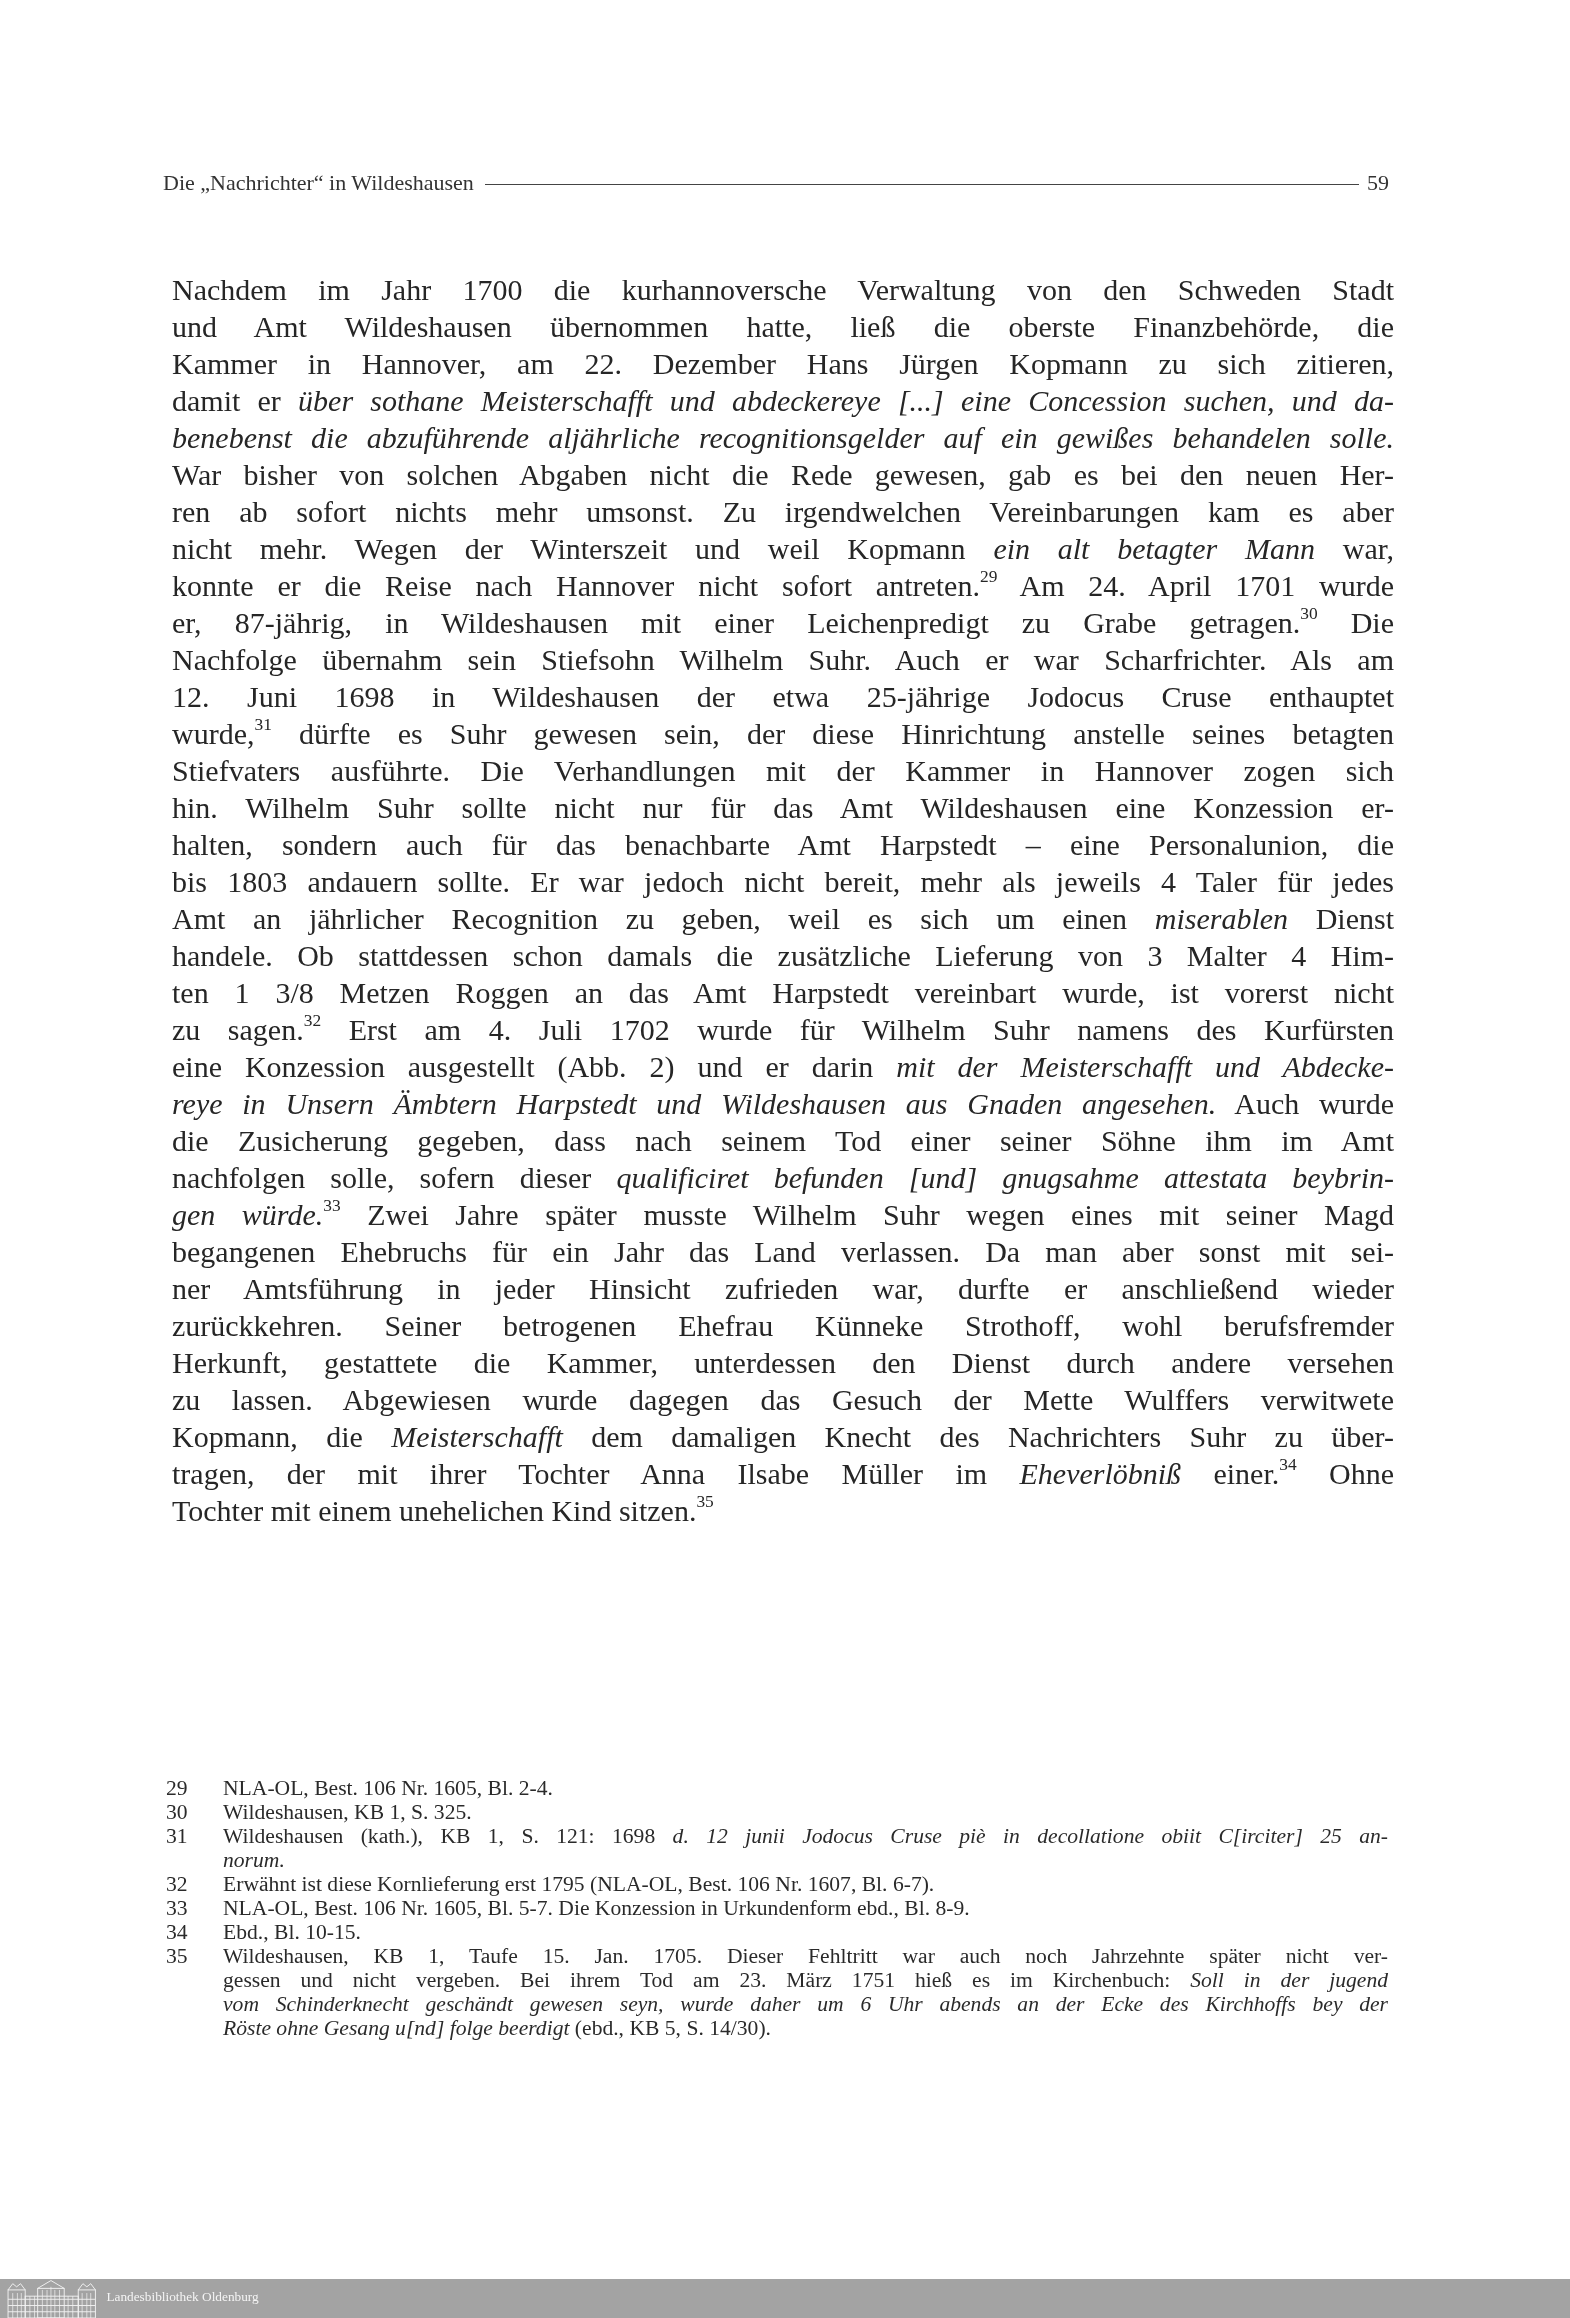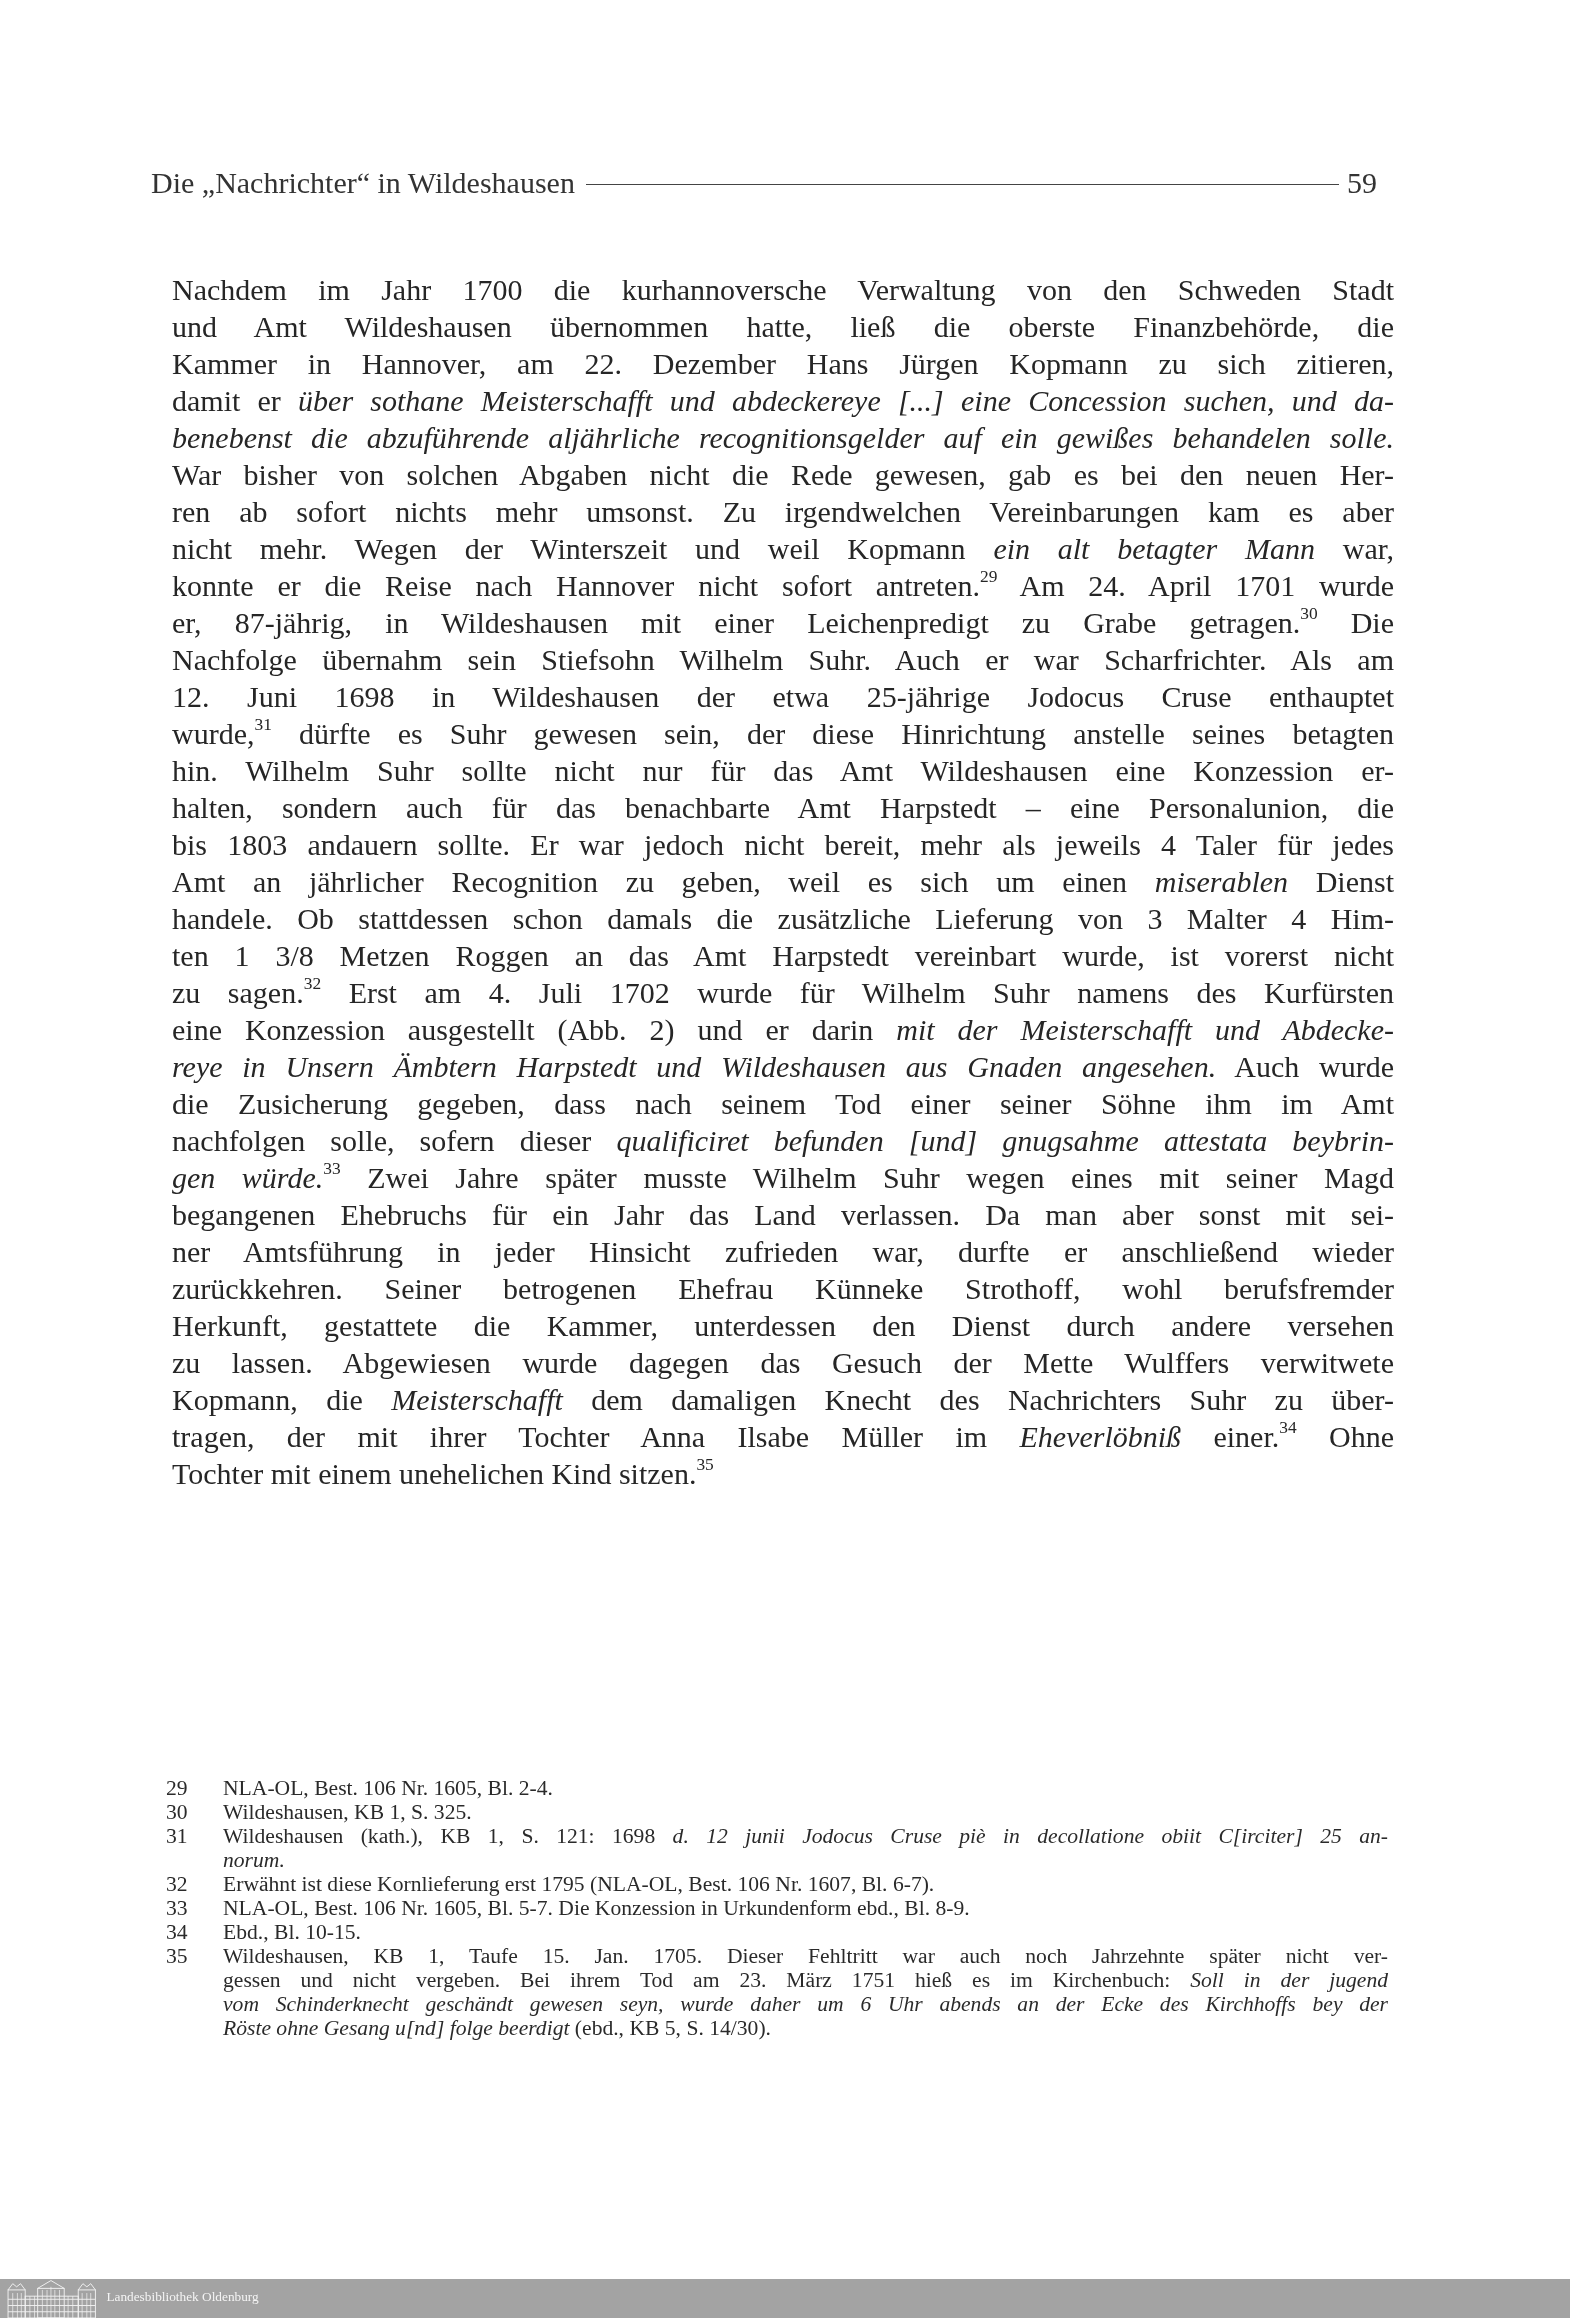--- a/index.html
+++ b/index.html
@@ -7,27 +7,27 @@
     width: 1570px;
     height: 2319px;
     background: #ffffff;
     position: relative;
     overflow: hidden;
     color: #262626;
     font-family: "Liberation Serif", "DejaVu Serif", serif;
   }
   .running-head {
     position: absolute;
-    left: 151px;
+    left: 163px;
     top: 163px;
     width: 1226px;
     height: 39px;
     display: flex;
     align-items: center;
-    font-size: 30px;
+    font-size: 22px;
     color: #333;
     font-family: Liberation Serif, serif;
   }
   .running-head .title { white-space: nowrap; }
   .running-head .rule {
     flex: 1;
     height: 0;
     border-top: 1.6px solid #444;
     margin: 0 7.9px 0 11px;
     position: relative;
@@ -134,20 +134,21 @@
     <span class="line"><span>damit er </span><i>über sothane Meisterschafft und abdeckereye [...] eine Concession suchen, und da-</i></span>
     <span class="line"><i>benebenst die abzuführende aljährliche recognitionsgelder auf ein gewißes behandelen solle.</i></span>
     <span class="line"><span>War bisher von solchen Abgaben nicht die Rede gewesen, gab es bei den neuen Her-</span></span>
     <span class="line"><span>ren ab sofort nichts mehr umsonst. Zu irgendwelchen Vereinbarungen kam es aber</span></span>
     <span class="line"><span>nicht mehr. Wegen der Winterszeit und weil Kopmann </span><i>ein alt betagter Mann</i><span> war,</span></span>
     <span class="line"><span>konnte er die Reise nach Hannover nicht sofort antreten.</span><sup>29</sup><span> Am 24. April 1701 wurde</span></span>
     <span class="line"><span>er, 87-jährig, in Wildeshausen mit einer Leichenpredigt zu Grabe getragen.</span><sup>30</sup><span> Die</span></span>
     <span class="line"><span>Nachfolge übernahm sein Stiefsohn Wilhelm Suhr. Auch er war Scharfrichter. Als am</span></span>
     <span class="line"><span>12. Juni 1698 in Wildeshausen der etwa 25-jährige Jodocus Cruse enthauptet</span></span>
     <span class="line"><span>wurde,</span><sup>31</sup><span> dürfte es Suhr gewesen sein, der diese Hinrichtung anstelle seines betagten</span></span>
+    <span class="line"><span>Stiefvaters ausführte. Die Verhandlungen mit der Kammer in Hannover zogen sich</span></span>
     <span class="line"><span>hin. Wilhelm Suhr sollte nicht nur für das Amt Wildeshausen eine Konzession er-</span></span>
     <span class="line"><span>halten, sondern auch für das benachbarte Amt Harpstedt – eine Personalunion, die</span></span>
     <span class="line"><span>bis 1803 andauern sollte. Er war jedoch nicht bereit, mehr als jeweils 4 Taler für jedes</span></span>
     <span class="line"><span>Amt an jährlicher Recognition zu geben, weil es sich um einen </span><i>miserablen</i><span> Dienst</span></span>
     <span class="line"><span>handele. Ob stattdessen schon damals die zusätzliche Lieferung von 3 Malter 4 Him-</span></span>
     <span class="line"><span>ten 1 3/8 Metzen Roggen an das Amt Harpstedt vereinbart wurde, ist vorerst nicht</span></span>
     <span class="line"><span>zu sagen.</span><sup>32</sup><span> Erst am 4. Juli 1702 wurde für Wilhelm Suhr namens des Kurfürsten</span></span>
     <span class="line"><span>eine Konzession ausgestellt (Abb. 2) und er darin </span><i>mit der Meisterschafft und Abdecke-</i></span>
     <span class="line"><i>reye in Unsern Ämbtern Harpstedt und Wildeshausen aus Gnaden angesehen.</i><span> Auch wurde</span></span>
     <span class="line"><span>die Zusicherung gegeben, dass nach seinem Tod einer seiner Söhne ihm im Amt</span></span>

